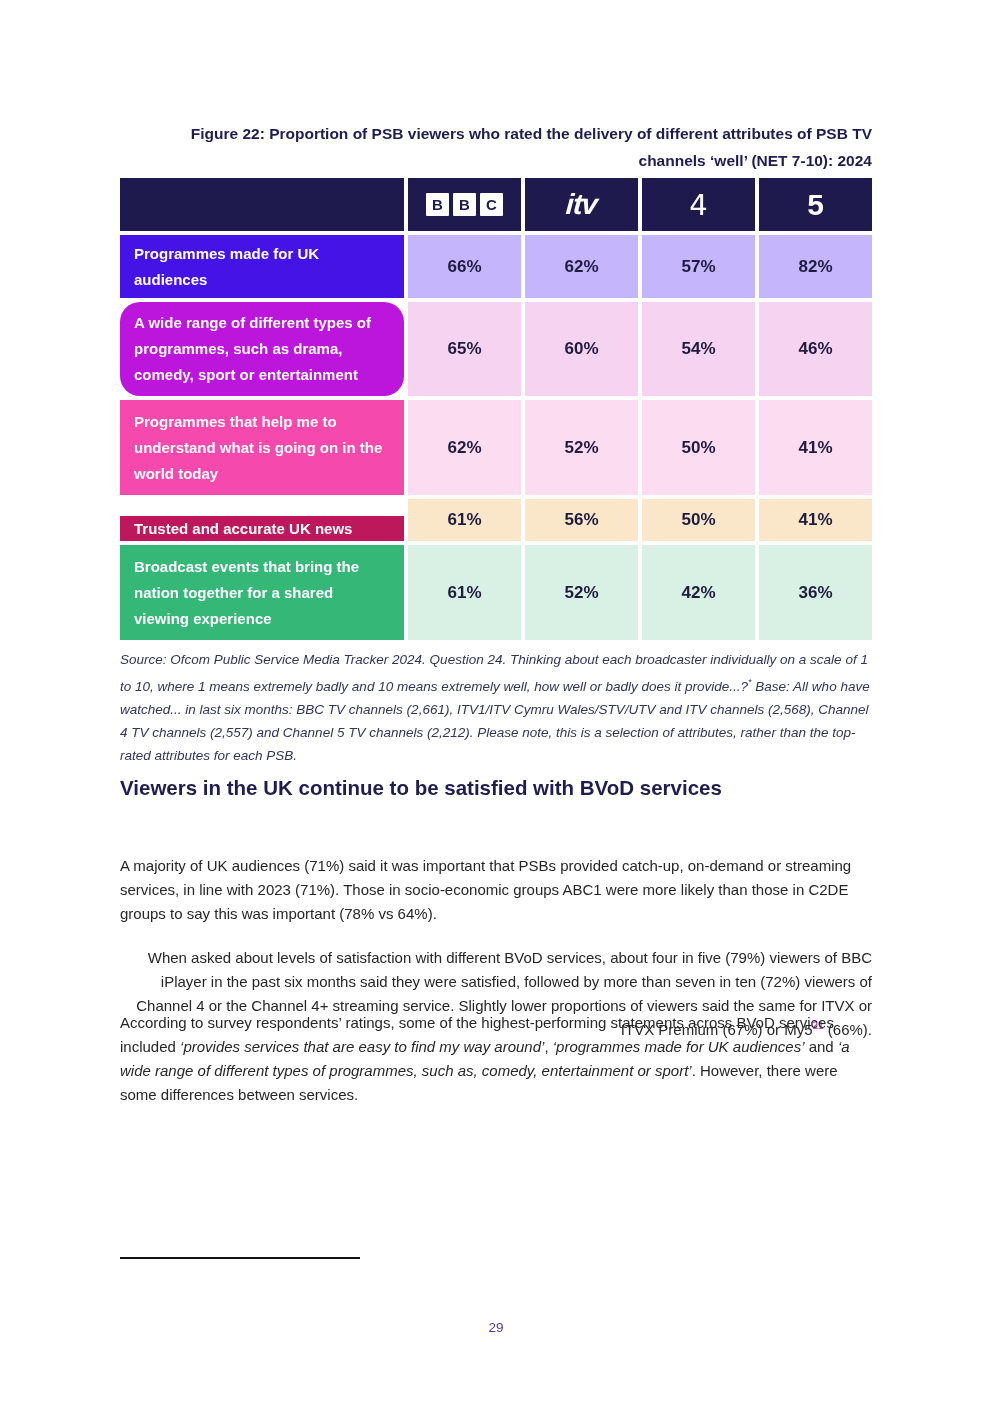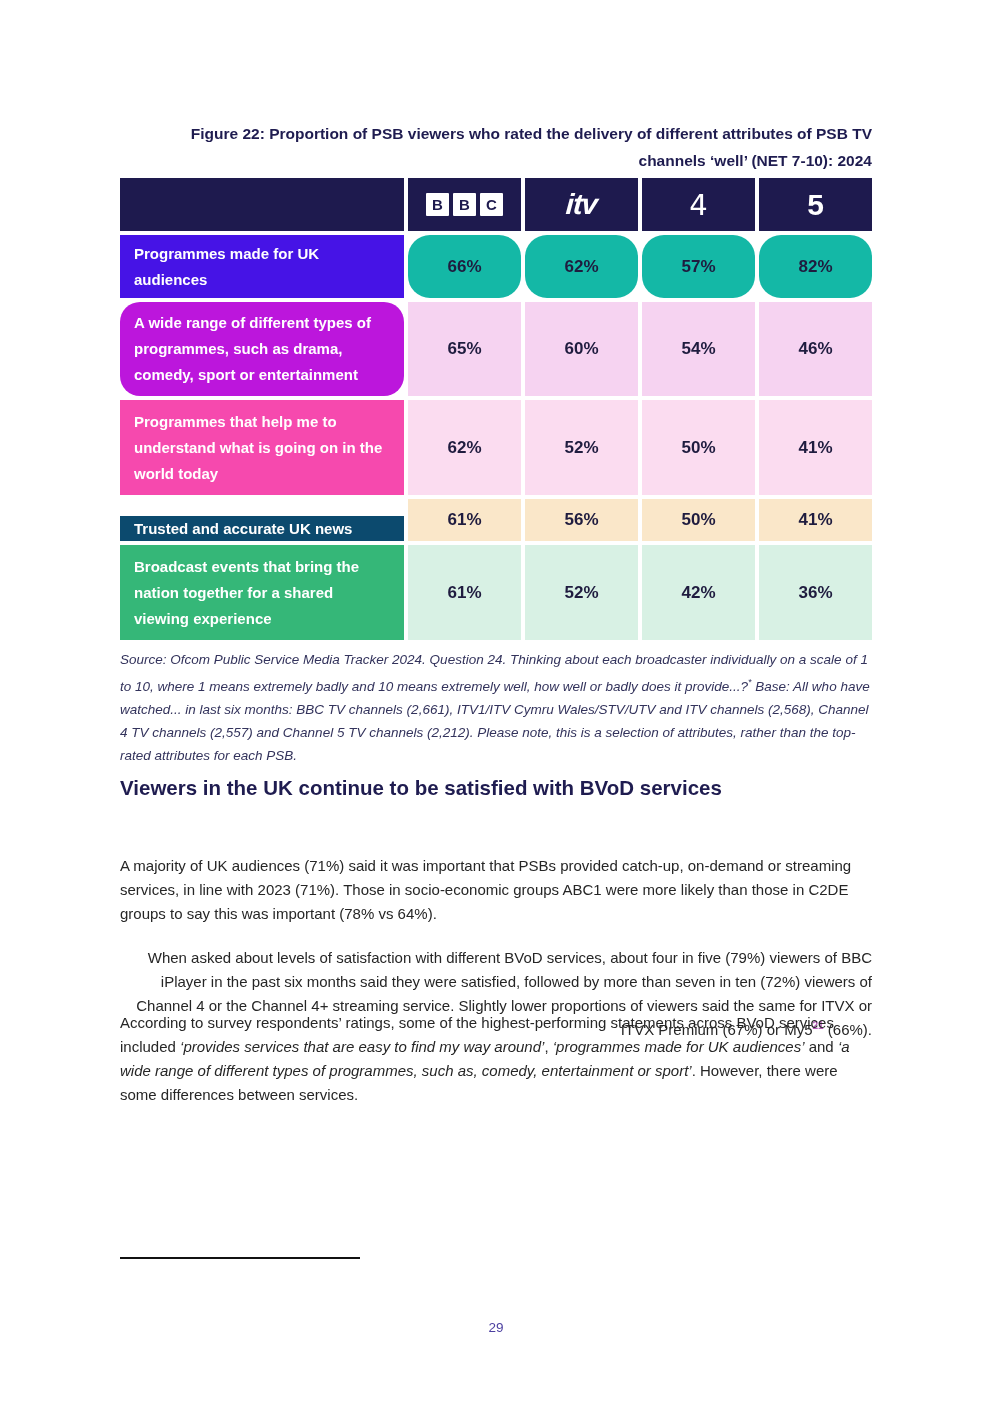--- a/index.html
+++ b/index.html
@@ -51,23 +51,23 @@
     display: flex;
     align-items: center;
     justify-content: center;
     font-weight: bold;
     font-size: 17px;
     color: #1F1C3F;
   }
   .r1 { background: #4613E6; }
   .r2 { background: #BC16DC; border-radius: 20px; }
   .r3 { background: #F649AE; }
-  .r4 { background: #0c4a6e; margin-top: 17px; }
+  .r4 { background: #be185d; margin-top: 17px; }
   .r5 { background: #35B778; }
-  .c1 { background: #14b8a6; border-radius: 22px; }
+  .c1 { background: #c4b5fd; }
   .c2 { background: #F6D3F1; }
   .c3 { background: #FBDCF0; }
   .c4 { background: #FAE7C9; }
   .c5 { background: #D8F1E4; }
 
   
   .bbc-logo { display: flex; gap: 4px; }
   .bbc-box {
     width: 23px; height: 23px;
     background: #ffffff;

